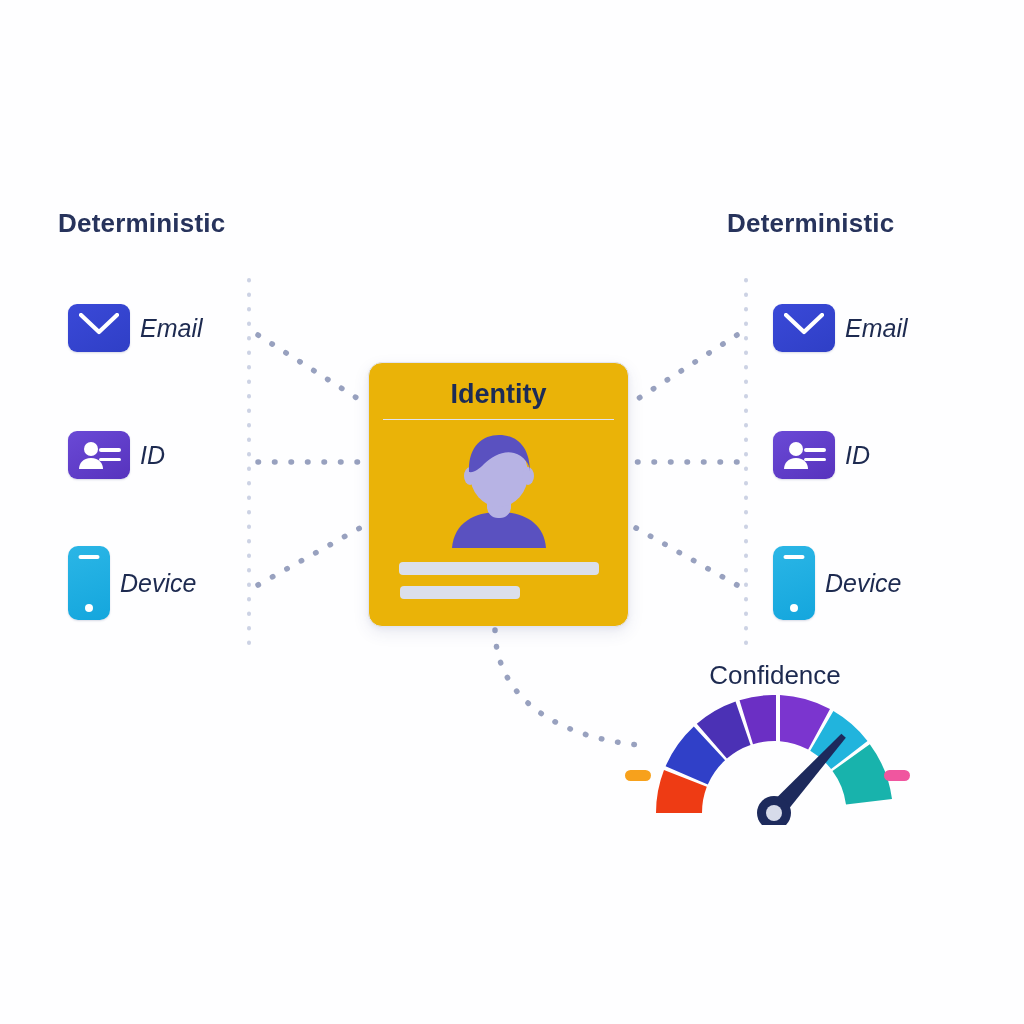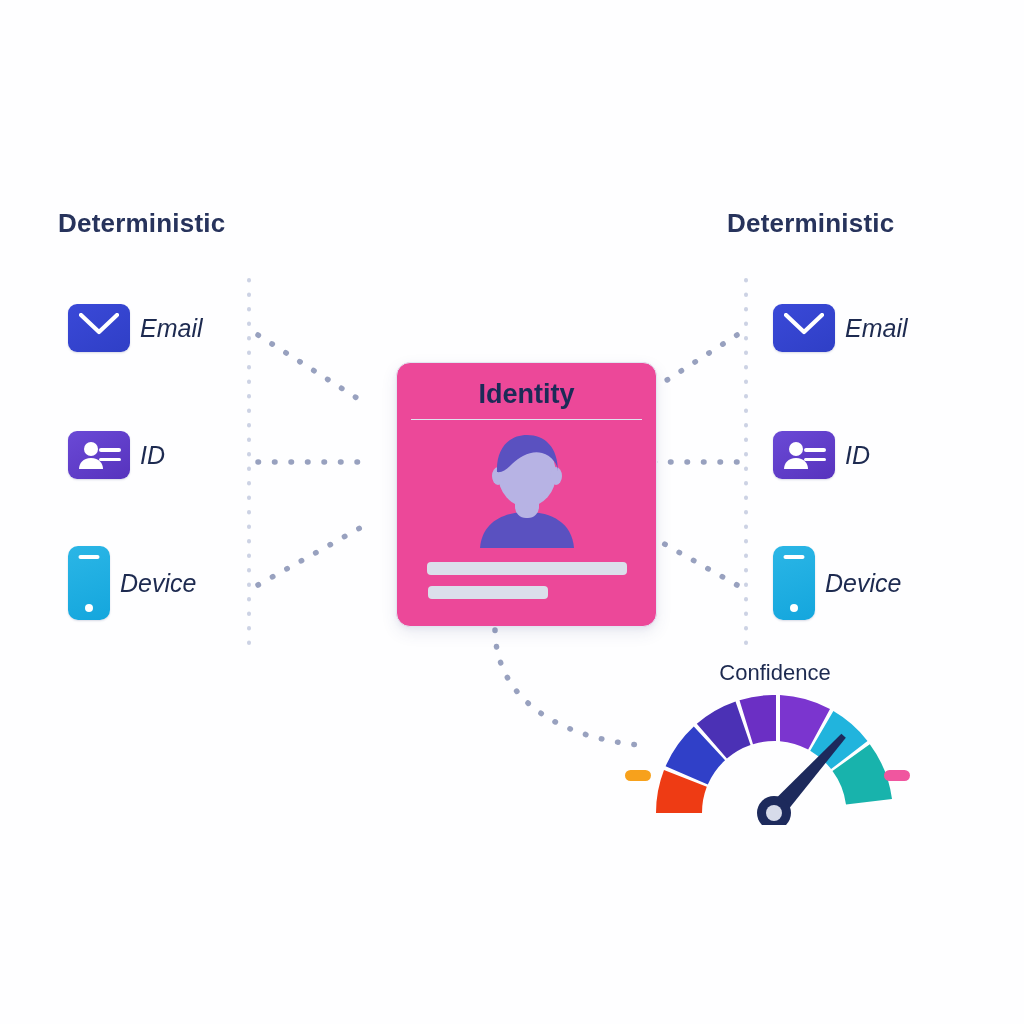--- a/index.html
+++ b/index.html
@@ -115,25 +115,24 @@
     background: #ffffff;
   }
 
   
   #identity-card {
     position: absolute;
     left: 368px;
     top: 362px;
     width: 259px;
     height: 263px;
-    background: #ec4899;
+    background: #eab308;
     border: 1px solid #e2e5f1;
     border-radius: 14px;
     box-shadow: 0 6px 16px rgba(60,70,130,.10), 0 2px 5px rgba(60,70,130,.06);
-    margin-left: 28px;
   }
   #identity-title {
     text-align: center;
     font-size: 27px;
     font-weight: bold;
     color: #1b2b57;
     margin-top: 16px;
   }
   #identity-divider {
     height: 1px;
@@ -162,21 +161,21 @@
     top: 695px;
     width: 258px;
     height: 130px;
   }
   #confidence-label {
     position: absolute;
     left: 700px;
     top: 660px;
     width: 150px;
     text-align: center;
-    font-size: 22px;
+    font-size: 26px;
     color: #1d2a50;
     white-space: nowrap;
   }
   .pill {
     position: absolute;
     width: 26px;
     height: 11px;
     border-radius: 6px;
   }
   #pill-left  { left: 625px; top: 770px; background: #f7a11c; }

